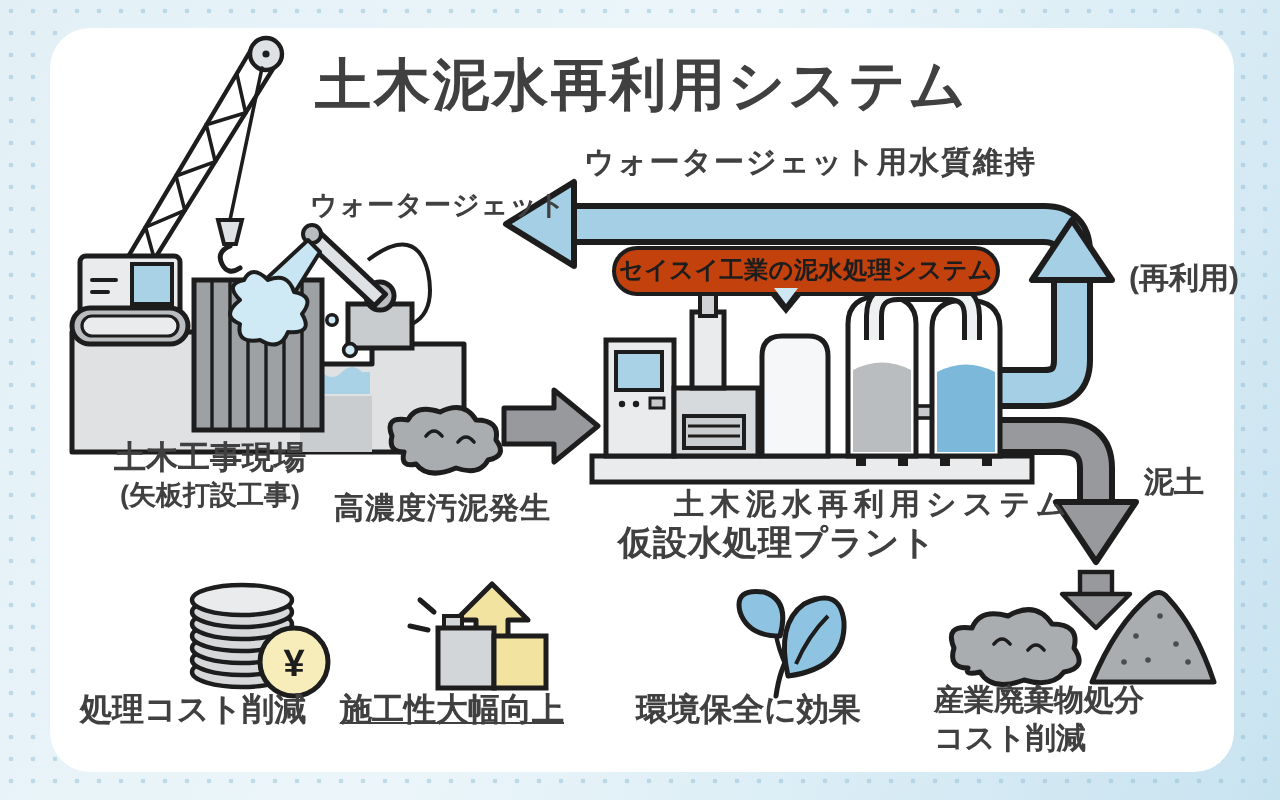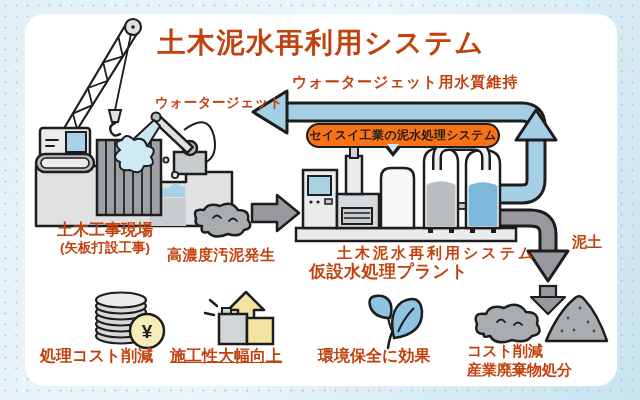--- a/index.html
+++ b/index.html
@@ -10,39 +10,39 @@
     background-image:
       radial-gradient(rgba(140,185,210,.45) 1.1px, transparent 1.3px),
       linear-gradient(115deg,#e2f0f6 0%,#ecf6fa 45%,#c8e3f0 100%);
     background-size:11px 11px,100% 100%;
   }
   .card{
     position:absolute;left:25px;top:14px;width:592px;height:372px;
     background:#ffffff;border-radius:20px;
   }
   svg.illus{position:absolute;left:0;top:0;width:640px;height:400px;}
-  .lbl{position:absolute;font-weight:800;white-space:nowrap;color:#c2410c;line-height:1.25;}
+  .lbl{position:absolute;font-weight:800;white-space:nowrap;color:#404040;line-height:1.25;}
   #title{left:25px;top:25px;width:592px;text-align:center;font-size:28px;letter-spacing:1.5px;}
   #lbl-topflow{left:292px;top:73px;font-size:15px;letter-spacing:1px;}
   #lbl-waterjet{left:155px;top:95px;font-size:13.5px;letter-spacing:.5px;}
   #lbl-site{left:37px;top:220px;width:136px;text-align:center;font-size:16px;}
   #lbl-site .l2{font-size:13.5px;text-align:center;}
   #lbl-sludge{left:167px;top:246px;font-size:15px;letter-spacing:.5px;}
   #lbl-separate{left:337px;top:244px;font-size:15px;letter-spacing:3px;}
   #lbl-plant{left:309px;top:261px;font-size:17px;letter-spacing:.5px;}
   #lbl-treated{left:552px;top:130px;width:80px;text-align:center;font-size:15px;line-height:20px;}
   #lbl-mud{left:548px;top:232px;width:78px;text-align:center;font-size:15px;line-height:20px;}
   .blabel{text-align:left;font-size:16px;}
   #lbl-b1{left:40px;top:346px;width:162px;}
   #lbl-b2{left:170px;top:346px;width:152px;text-decoration:underline;}
   #lbl-b3{left:318px;top:346px;width:152px;}
   #lbl-b4{left:467px;top:341px;width:150px;font-size:15px;line-height:19px;}
   #bubble{
     position:absolute;left:306px;top:123px;width:190px;height:21px;
-    background:#f97316;border:2.5px solid #1d1d1d;border-radius:13px;
+    background:#c2410c;border:2.5px solid #1d1d1d;border-radius:13px;
     font-weight:800;font-size:12px;letter-spacing:.3px;text-align:center;line-height:21px;
   }
   #bubble::before{content:"";position:absolute;left:76px;bottom:-11px;
     border-left:9px solid transparent;border-right:9px solid transparent;border-top:11px solid #1d1d1d;}
   #bubble::after{content:"";position:absolute;left:79px;bottom:-6px;
     border-left:6px solid transparent;border-right:6px solid transparent;border-top:8px solid #cde7f4;}
 </style>
 </head>
 <body>
 
@@ -200,25 +200,26 @@
 <div id="lbl-site" class="lbl">
   <div>土木工事現場</div>
   <div class="l2">(矢板打設工事)</div>
 </div>
 
 <div id="lbl-sludge" class="lbl">高濃度汚泥発生</div>
 <div id="lbl-separate" class="lbl">土木泥水再利用システム</div>
 <div id="lbl-plant" class="lbl">仮設水処理プラント</div>
 
 <div id="lbl-treated" class="lbl">
+  <div>(再利用)</div>
 </div>
 
 <div id="lbl-mud" class="lbl">
   <div>泥土</div>
 </div>
 
 <div id="lbl-b1" class="lbl blabel">処理コスト削減</div>
 <div id="lbl-b2" class="lbl blabel">施工性大幅向上</div>
 <div id="lbl-b3" class="lbl blabel">環境保全に効果</div>
 <div id="lbl-b4" class="lbl blabel">
+  <div>産業廃棄物処分</div>
   <div>コスト削減</div>
-  <div>産業廃棄物処分</div>
 </div>
 
 </body></html>

